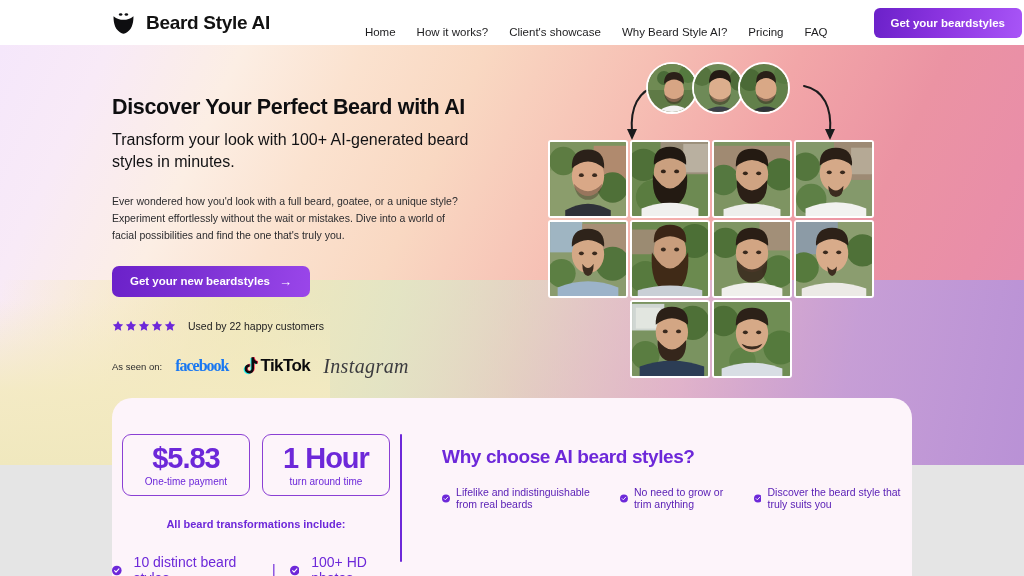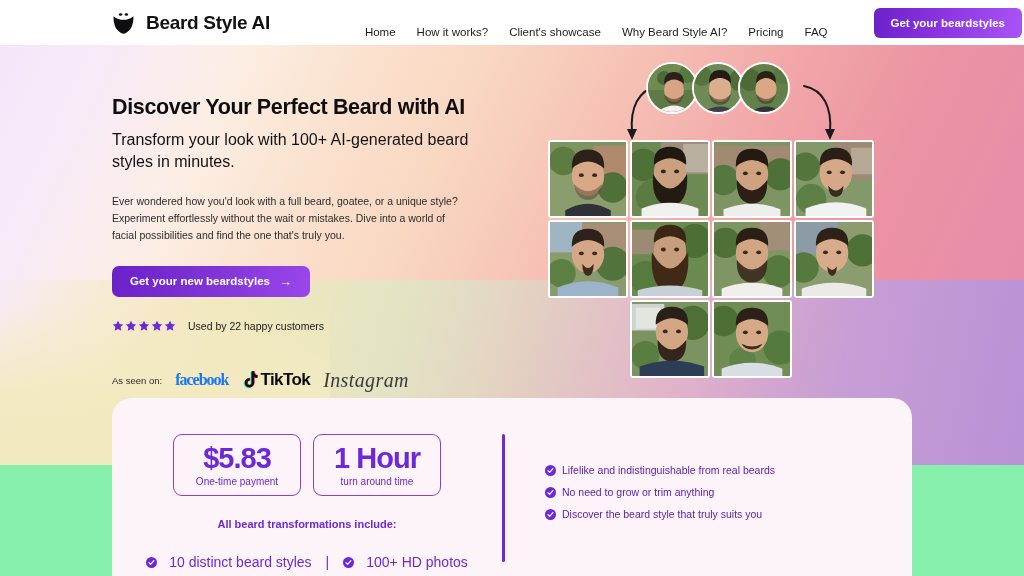--- a/index.html
+++ b/index.html
@@ -3,21 +3,21 @@
 <meta charset="utf-8">
 <title>Beard Style AI</title>
 <style>
   * { box-sizing: border-box; margin: 0; padding: 0; }
   html, body {
     width: 1024px; height: 576px;
     font-family: "Liberation Sans", sans-serif;
     background: #ffffff;
     overflow: hidden;
   }
-  .page { position: relative; width: 1024px; height: 576px; background: #86efac; }
+  .page { position: relative; width: 1024px; height: 576px; background: #e5e5e5; }
 
   
   .navbar {
     position: absolute; top: 0; left: 0;
     width: 1024px; height: 45px;
     background: #ffffff;
     display: flex; align-items: center;
     z-index: 40;
   }
   .brand { display: flex; align-items: center; gap: 9px; margin-left: 110px; }
@@ -110,21 +110,21 @@
   }
   .hero-cta .arrow { font-size: 13px; line-height: 1; }
 
   .rating-row {
     margin-top: 23px; display: flex; align-items: center; gap: 12px;
   }
   .stars { display: flex; gap: 1px; }
   .star { width: 12px; height: 12px; display: block; }
   .rating-text { font-size: 10.5px; color: #1b1b1d; font-weight: 500; }
 
-  .seen-row { margin-top: 37px; display: flex; align-items: center; gap: 13px; }
+  .seen-row { margin-top: 23px; display: flex; align-items: center; gap: 13px; }
   .seen-label { font-size: 9.5px; color: #2a2a2c; white-space: nowrap; }
   .logo-facebook {
     font-size: 16px; font-weight: bold; color: #1877f2;
     letter-spacing: -1px; font-family: Liberation Serif, serif;
   }
   .logo-tiktok { display: flex; align-items: center; gap: 2px; }
   .tiktok-note { width: 17px; height: 19px; display: block; }
   .logo-tiktok span {
     font-size: 17px; font-weight: bold; color: #0b0b0d; letter-spacing: -0.6px;
   }
@@ -198,21 +198,21 @@
 
   .card-divider {
     width: 3px; height: 128px; margin-top: 36px;
     background: #6d28d9; border-radius: 2px;
   }
   .card-right { padding: 48px 0 0 40px; }
   .why-title {
     font-size: 19px; font-weight: bold; color: #6d28d9;
     letter-spacing: -0.4px;
   }
-  .why-list { margin-top: 18px; display: flex; flex-direction: column; gap: 10px; }
+  .why-list { margin-top: 18px; display: flex; flex-direction: row; gap: 10px; }
   .why-item {
     display: flex; align-items: center; gap: 6px;
     font-size: 10.5px; color: #5b21b6;
   }
 </style>
 </head>
 <body>
 
 <div class="page">
 
@@ -522,20 +522,21 @@
             <circle cx="10" cy="10" r="10" fill="#6d28d9"></circle>
             <path d="M5.4 10.3l3 3 6-6.6" stroke="#fff" stroke-width="2.2" fill="none" stroke-linecap="round" stroke-linejoin="round"></path>
           </svg>
         <span>100+ HD photos</span>
       </div>
     </div>
 
     <div class="card-divider"></div>
 
     <div class="card-right">
+      <div class="why-title">Why choose AI beard styles?</div>
       <div class="why-list">
         <div class="why-item">
           <svg class="check-ico" viewBox="0 0 20 20">
               <circle cx="10" cy="10" r="10" fill="#6d28d9"></circle>
               <path d="M5.4 10.3l3 3 6-6.6" stroke="#fff" stroke-width="2.2" fill="none" stroke-linecap="round" stroke-linejoin="round"></path>
             </svg>
           <span>Lifelike and indistinguishable from real beards</span>
         </div>
         <div class="why-item">
           <svg class="check-ico" viewBox="0 0 20 20">

